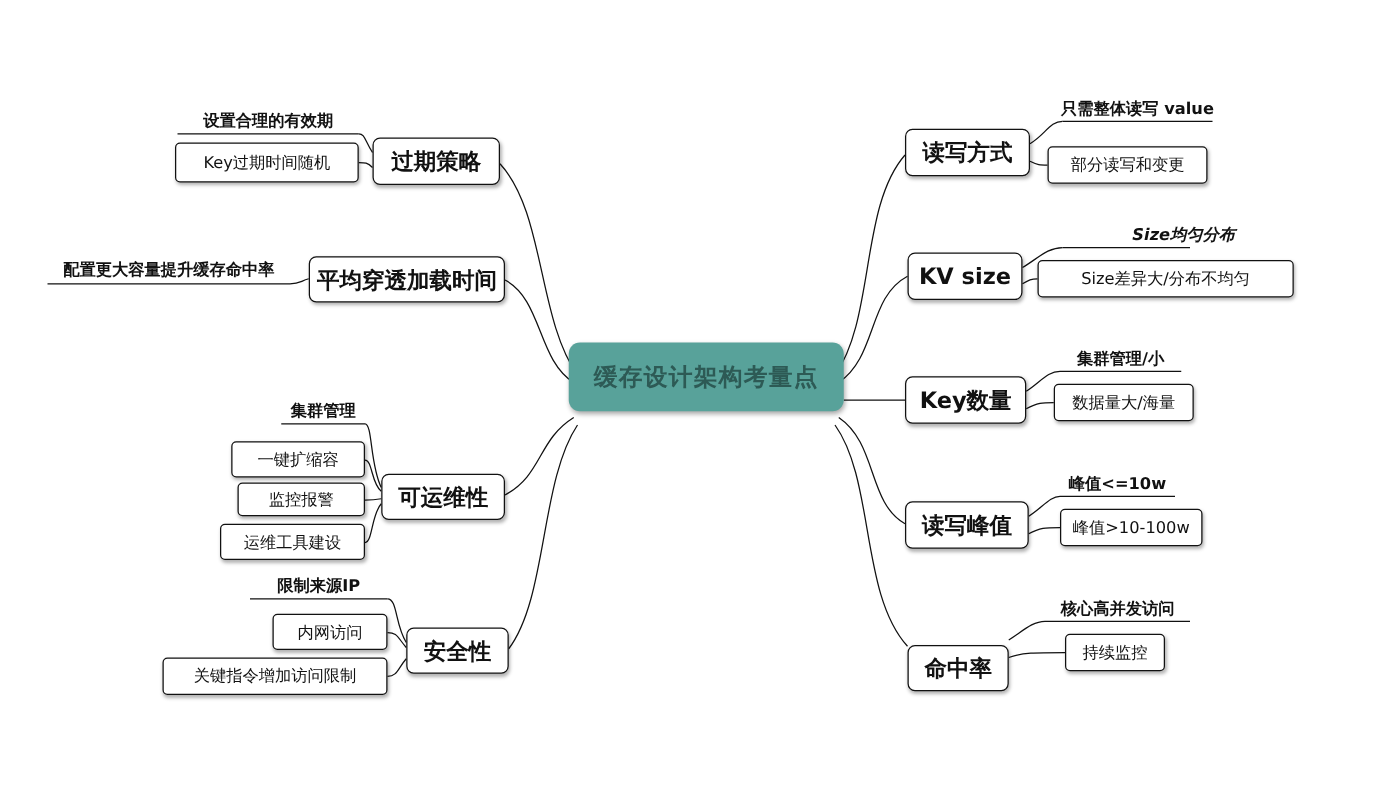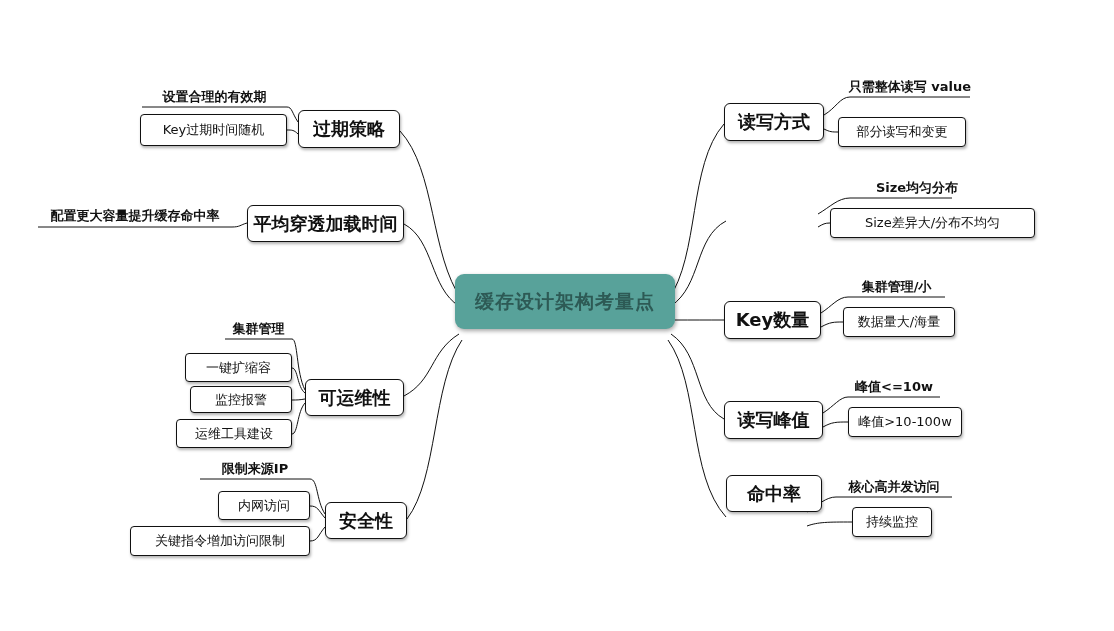--- a/index.html
+++ b/index.html
@@ -140,28 +140,29 @@
 
   <div class="node topic" style="left:325px; top:502px; width:82px; height:37px;">安全性</div>
   <div class="node child-line" style="left:200px; top:460px; width:110px;">限制来源IP</div>
   <div class="node child-box" style="left:218px; top:491px; width:92px; height:29px;">内网访问</div>
   <div class="node child-box" style="left:130px; top:526px; width:180px; height:30px;">关键指令增加访问限制</div>
 
   <div class="node topic" style="left:724px; top:103px; width:100px; height:38px;">读写方式</div>
   <div class="node child-line" style="left:850px; top:78px; width:120px;">只需整体读写 value</div>
   <div class="node child-box" style="left:838px; top:117px; width:128px; height:30px;">部分读写和变更</div>
 
-  <div class="node child-line" style="left:866px; top:179px; width:102px;">Size均匀分布</div>
+  <div class="node topic" style="left:726px; top:202px; width:92px; height:38px;">KV size</div>
+  <div class="node child-line" style="left:896px; top:179px; width:102px;font-style:italic;">Size均匀分布</div>
   <div class="node child-box" style="left:830px; top:208px; width:205px; height:30px;">Size差异大/分布不均匀</div>
 
   <div class="node topic" style="left:724px; top:301px; width:97px; height:38px;">Key数量</div>
   <div class="node child-line" style="left:848px; top:278px; width:97px;">集群管理/小</div>
   <div class="node child-box" style="left:843px; top:307px; width:112px; height:30px;">数据量大/海量</div>
 
   <div class="node topic" style="left:724px; top:401px; width:99px; height:38px;">读写峰值</div>
   <div class="node child-line" style="left:848px; top:378px; width:92px;">峰值&lt;=10w</div>
   <div class="node child-box" style="left:848px; top:407px; width:114px; height:30px;">峰值&gt;10-100w</div>
 
-  <div class="node topic" style="left:726px; top:475px; width:96px; height:37px;">命中率</div>
+  <div class="node topic" style="left:726px; top:516px; width:81px; height:37px;">命中率</div>
   <div class="node child-line" style="left:836px; top:478px; width:116px;">核心高并发访问</div>
   <div class="node child-box" style="left:852px; top:507px; width:80px; height:30px;">持续监控</div>
 
 </div>
 
 </body></html>

